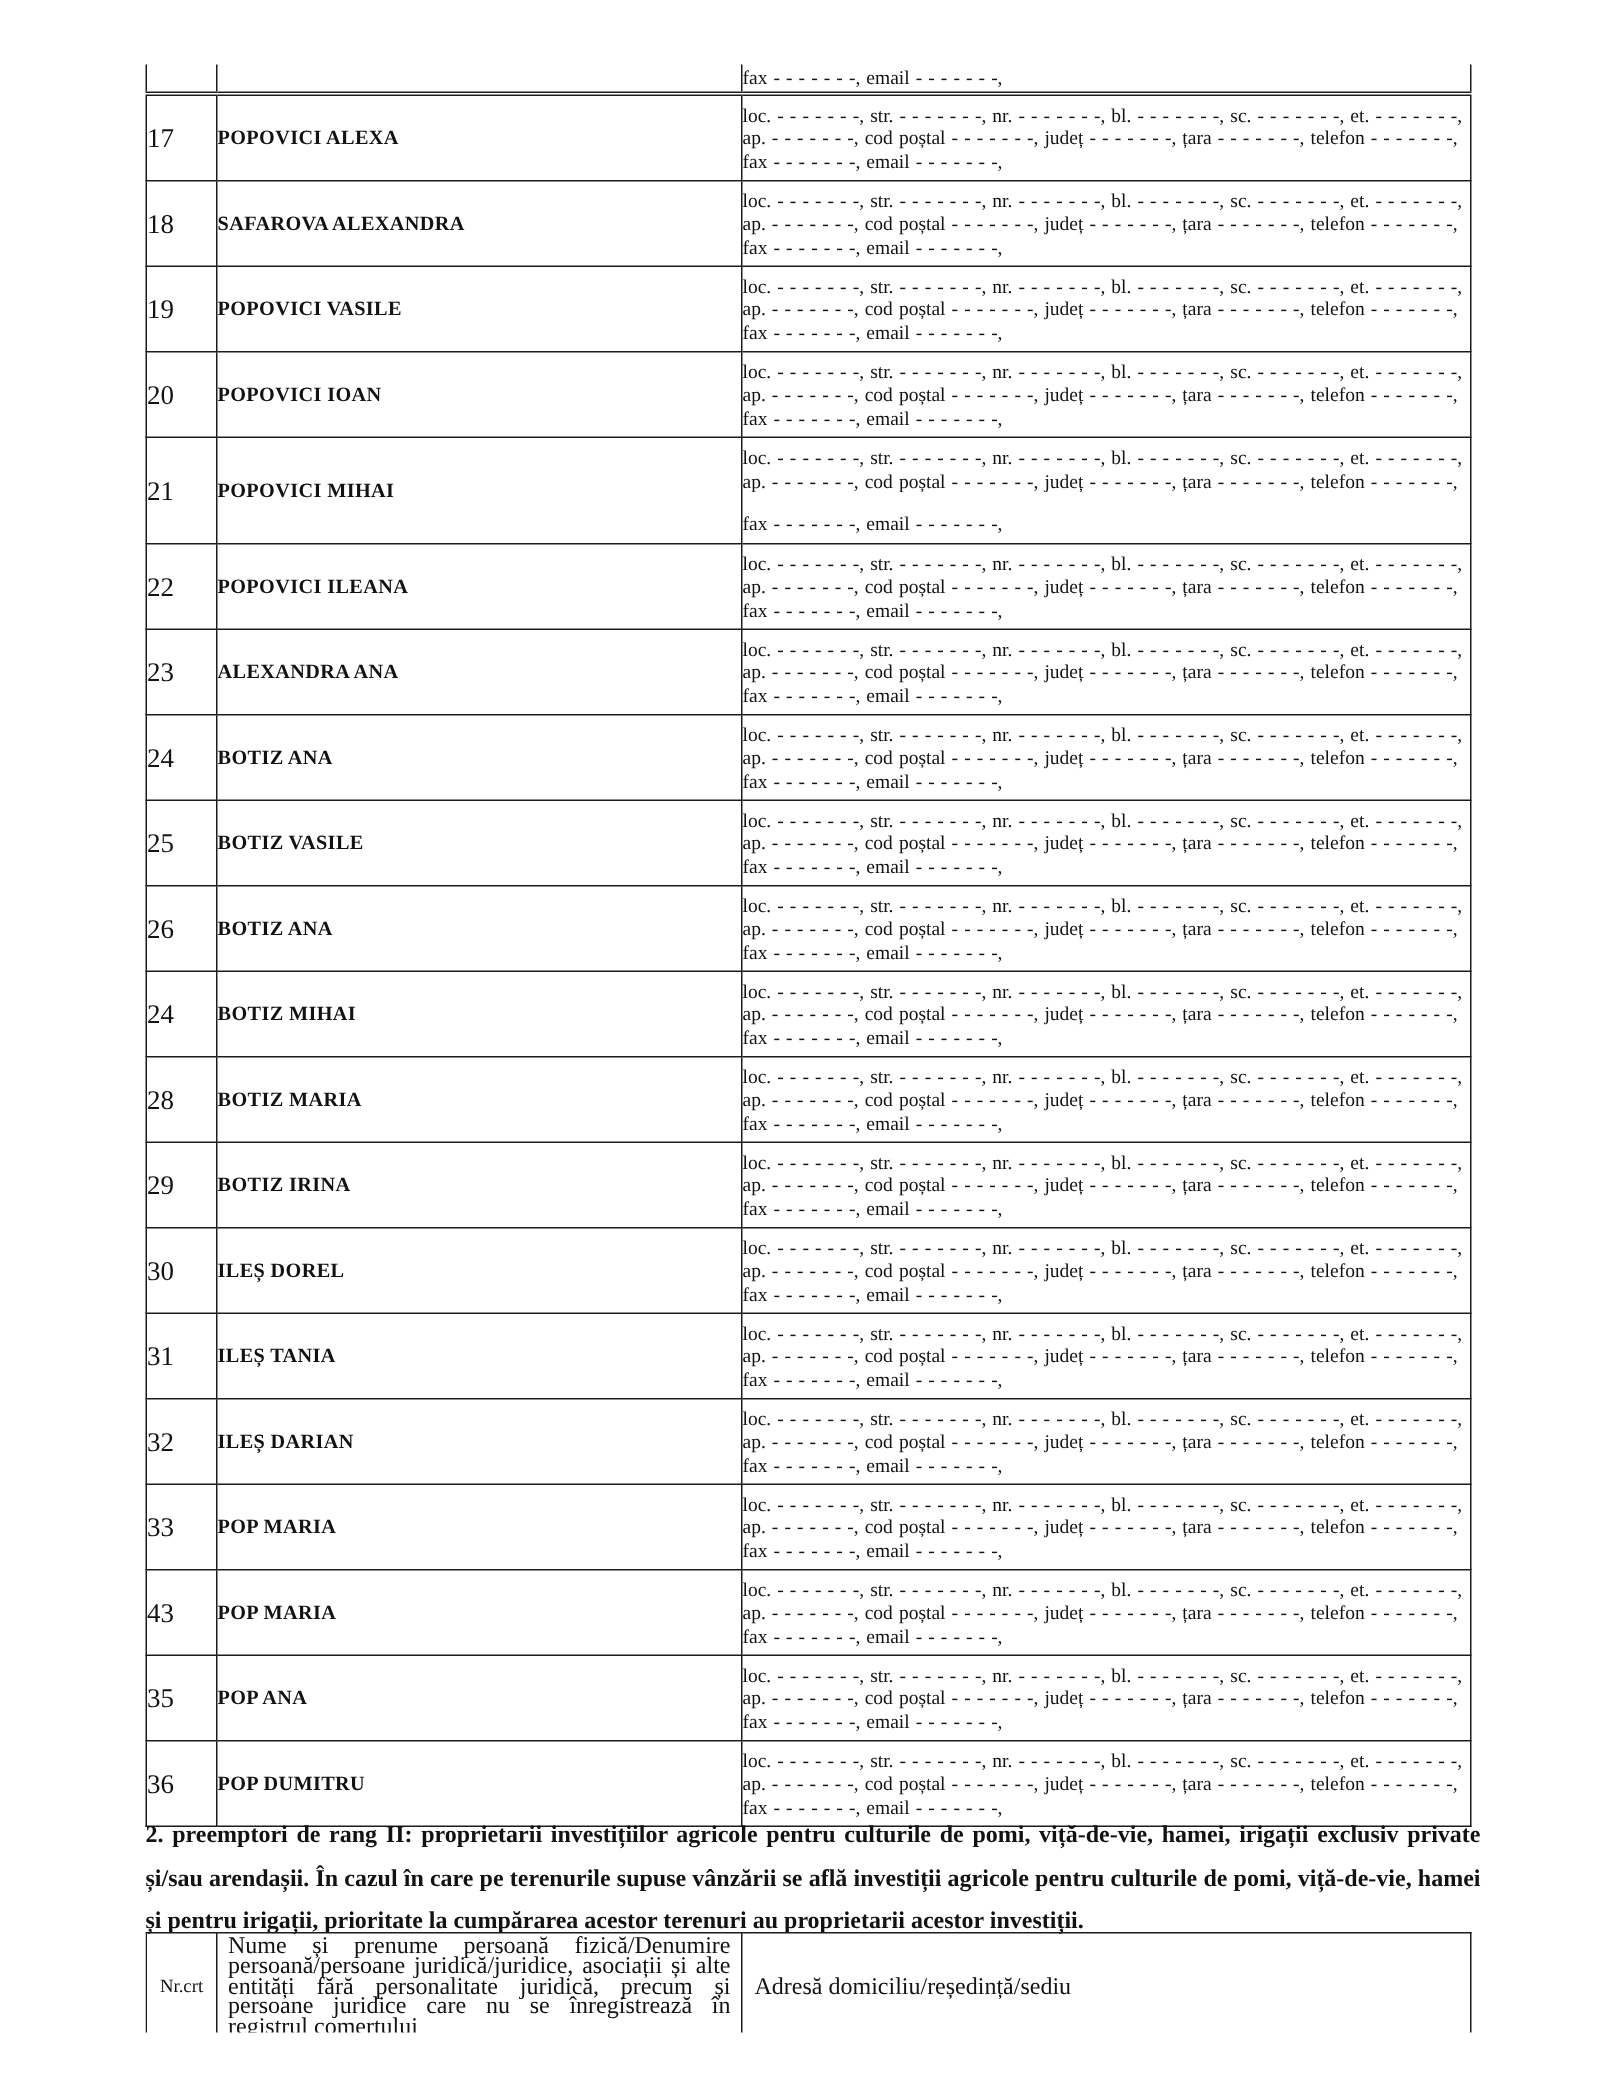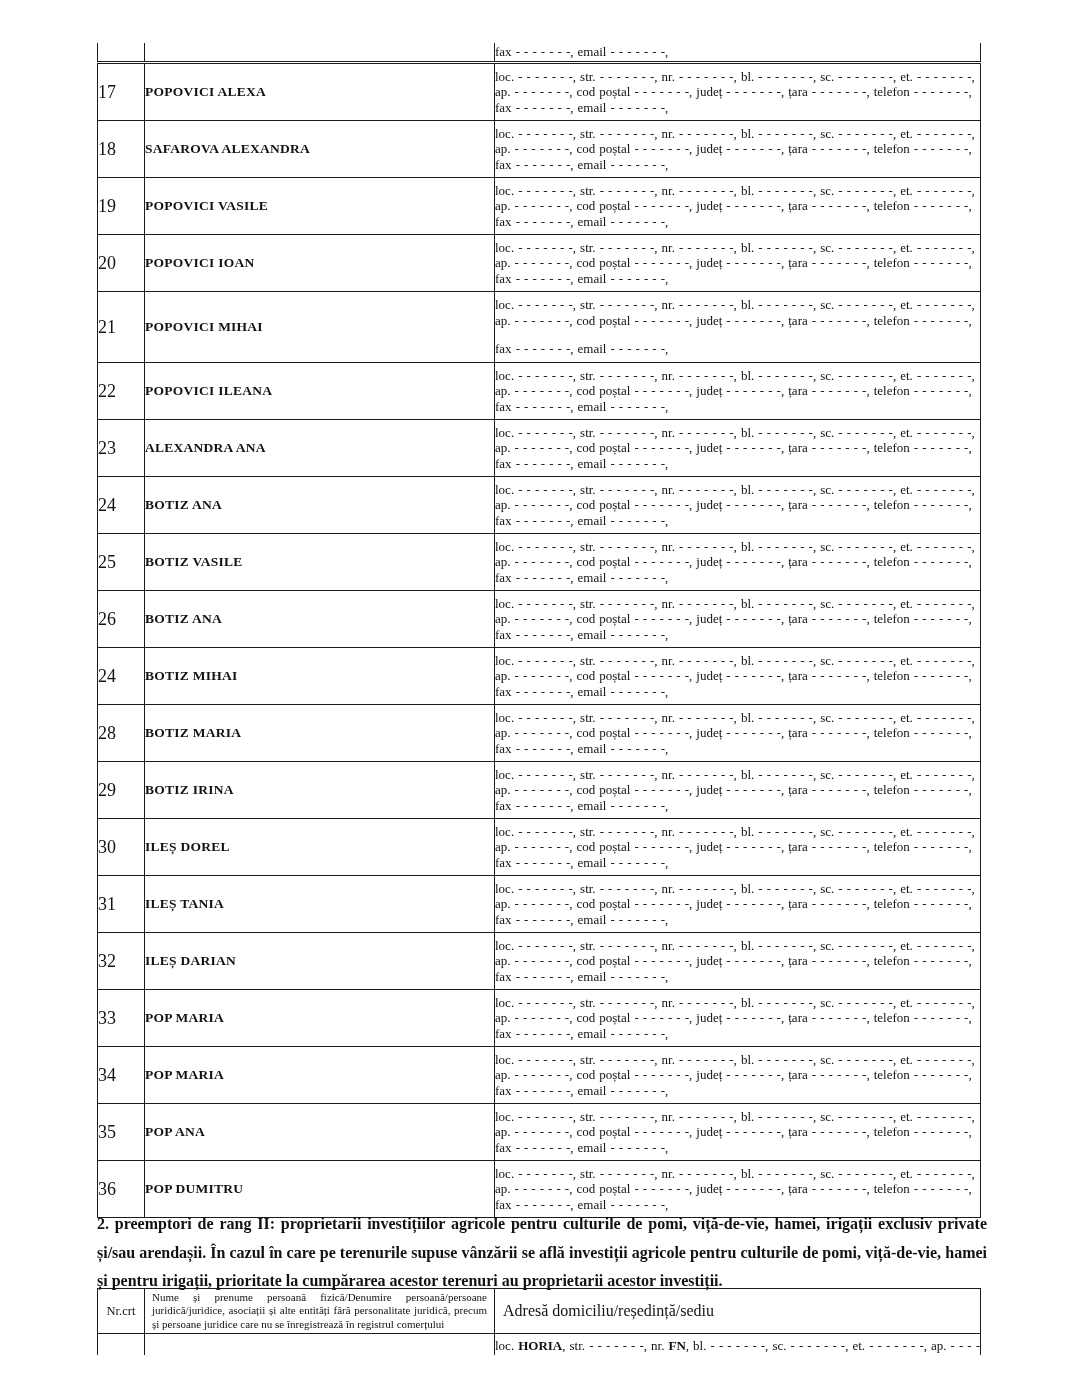--- a/index.html
+++ b/index.html
@@ -79,21 +79,21 @@
     top:1288px; left:97px;
     width:885px; height:67px;
     overflow:hidden;
   }
   #t2 .t2-head td { height:40px; }
   .h-nr {
     text-align:center;
     font-size:12.5px;
   }
   .h-name {
-    font-size:11px;
+    font-size:16px;
     line-height:13.4px;
     text-align:justify;
     padding:2px 7px 2px 7px !important;
     vertical-align:middle;
   }
   .h-addr {
     font-size:16px;
     padding-left:8px !important;
   }
   #t2 .t2-row td {
@@ -270,21 +270,21 @@
         <tr class="std">
       <td class="c-nr">33</td>
       <td class="c-name">POP MARIA</td>
       <td class="c-addr">
         <div class="al">loc. - - - - - - -, str. - - - - - - -, nr. - - - - - - -, bl. - - - - - - -, sc. - - - - - - -, et. - - - - - - -,</div>
         <div class="al">ap. - - - - - - -, cod poștal - - - - - - -, județ - - - - - - -, țara - - - - - - -, telefon - - - - - - -,</div>
         <div class="al al3">fax - - - - - - -, email - - - - - - -,</div>
       </td>
     </tr>
         <tr class="std">
-      <td class="c-nr">34</td>
+      <td class="c-nr">43</td>
       <td class="c-name">POP MARIA</td>
       <td class="c-addr">
         <div class="al">loc. - - - - - - -, str. - - - - - - -, nr. - - - - - - -, bl. - - - - - - -, sc. - - - - - - -, et. - - - - - - -,</div>
         <div class="al">ap. - - - - - - -, cod poștal - - - - - - -, județ - - - - - - -, țara - - - - - - -, telefon - - - - - - -,</div>
         <div class="al al3">fax - - - - - - -, email - - - - - - -,</div>
       </td>
     </tr>
         <tr class="std">
       <td class="c-nr">35</td>
       <td class="c-name">POP ANA</td>

